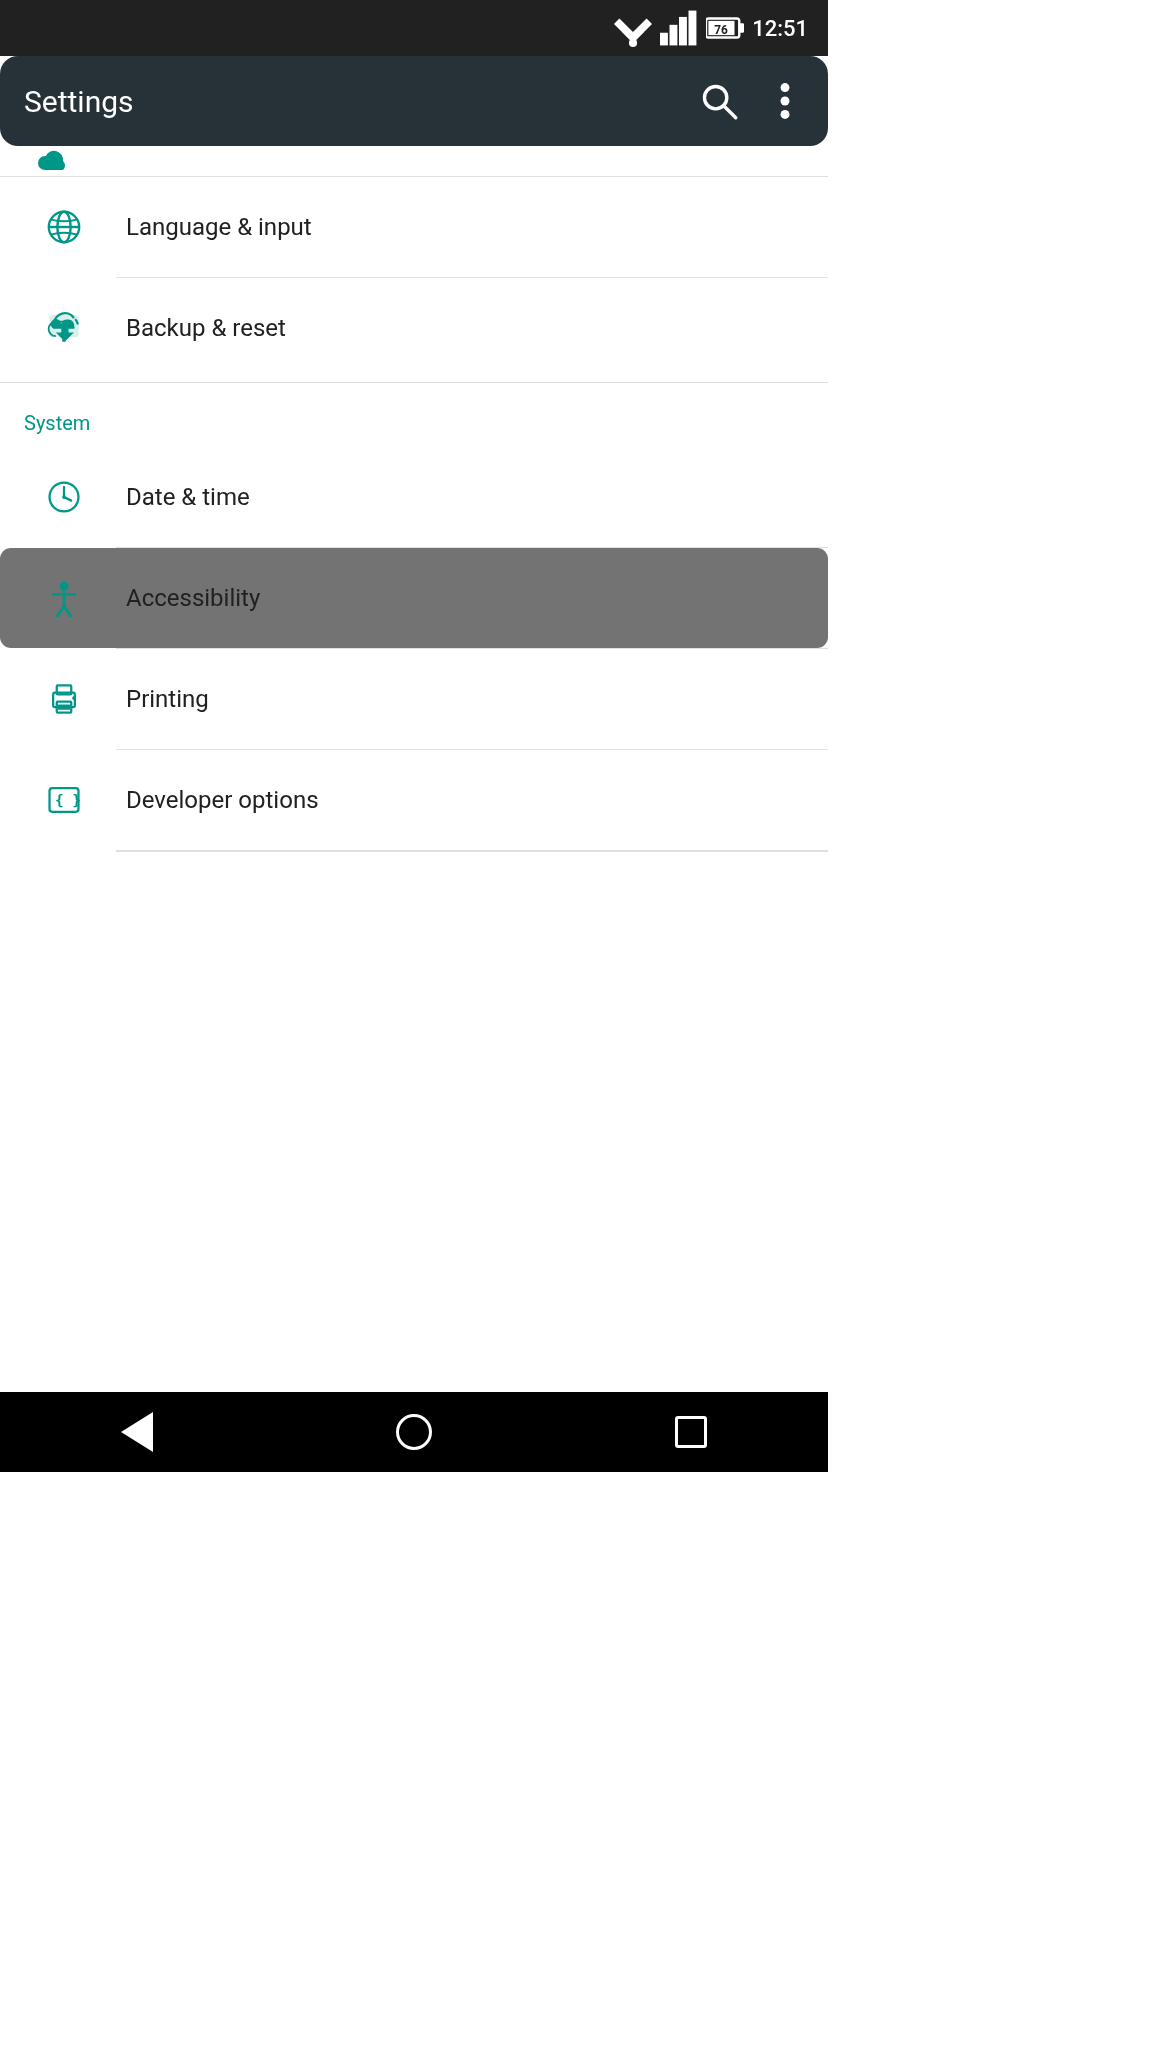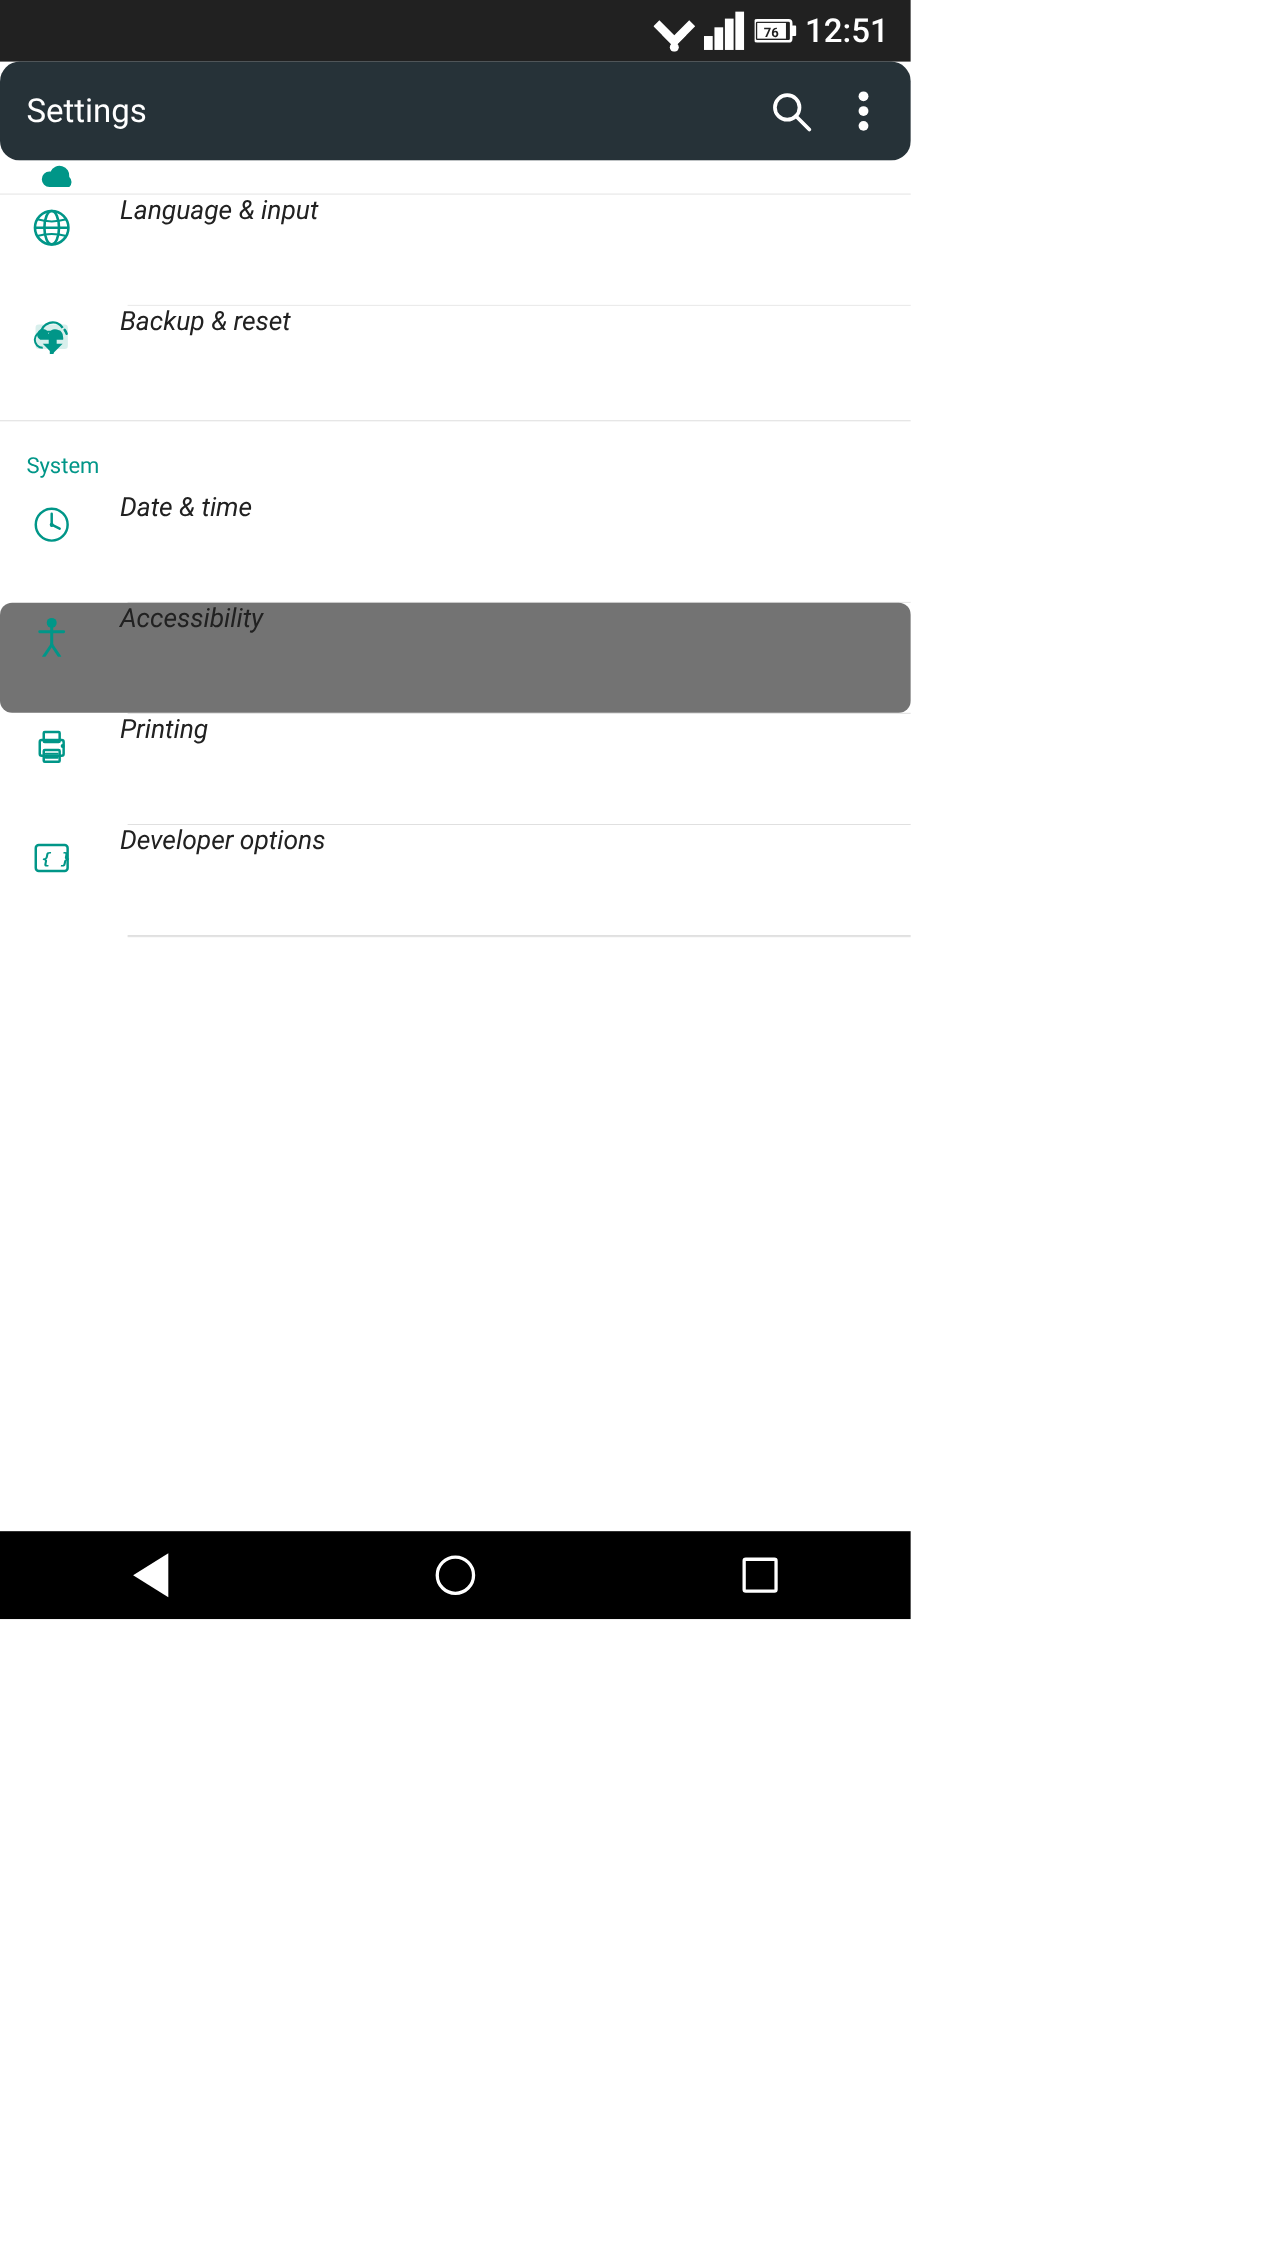--- a/index.html
+++ b/index.html
@@ -30,21 +30,21 @@
     }
 
     .status-bar-icons {
       display: flex;
       align-items: center;
       gap: 8px;
     }
 
     .status-time {
       color: white;
-      font-size: 30px;
+      font-size: 22px;
       font-weight: 500;
     }
 
     
     .app-bar {
       width: 100%;
       height: 90px;
       background: #263238;
       display: flex;
       align-items: center;
@@ -88,25 +88,25 @@
       display: flex;
       align-items: center;
       padding: 0 24px;
       overflow: hidden;
     }
 
     .settings-item {
       width: 100%;
       min-height: 100px;
       display: flex;
-      padding: 0 17px;
+      align-items: center;
+      padding: 0 34px;
       background: #ffffff;
       cursor: pointer;
       position: relative;
-      font-style: italic;
     }
 
     .settings-item.highlighted {
       background: #737373;
       border-radius: 11px;
     }
 
     .settings-item-icon {
       width: 60px;
       height: 60px;

